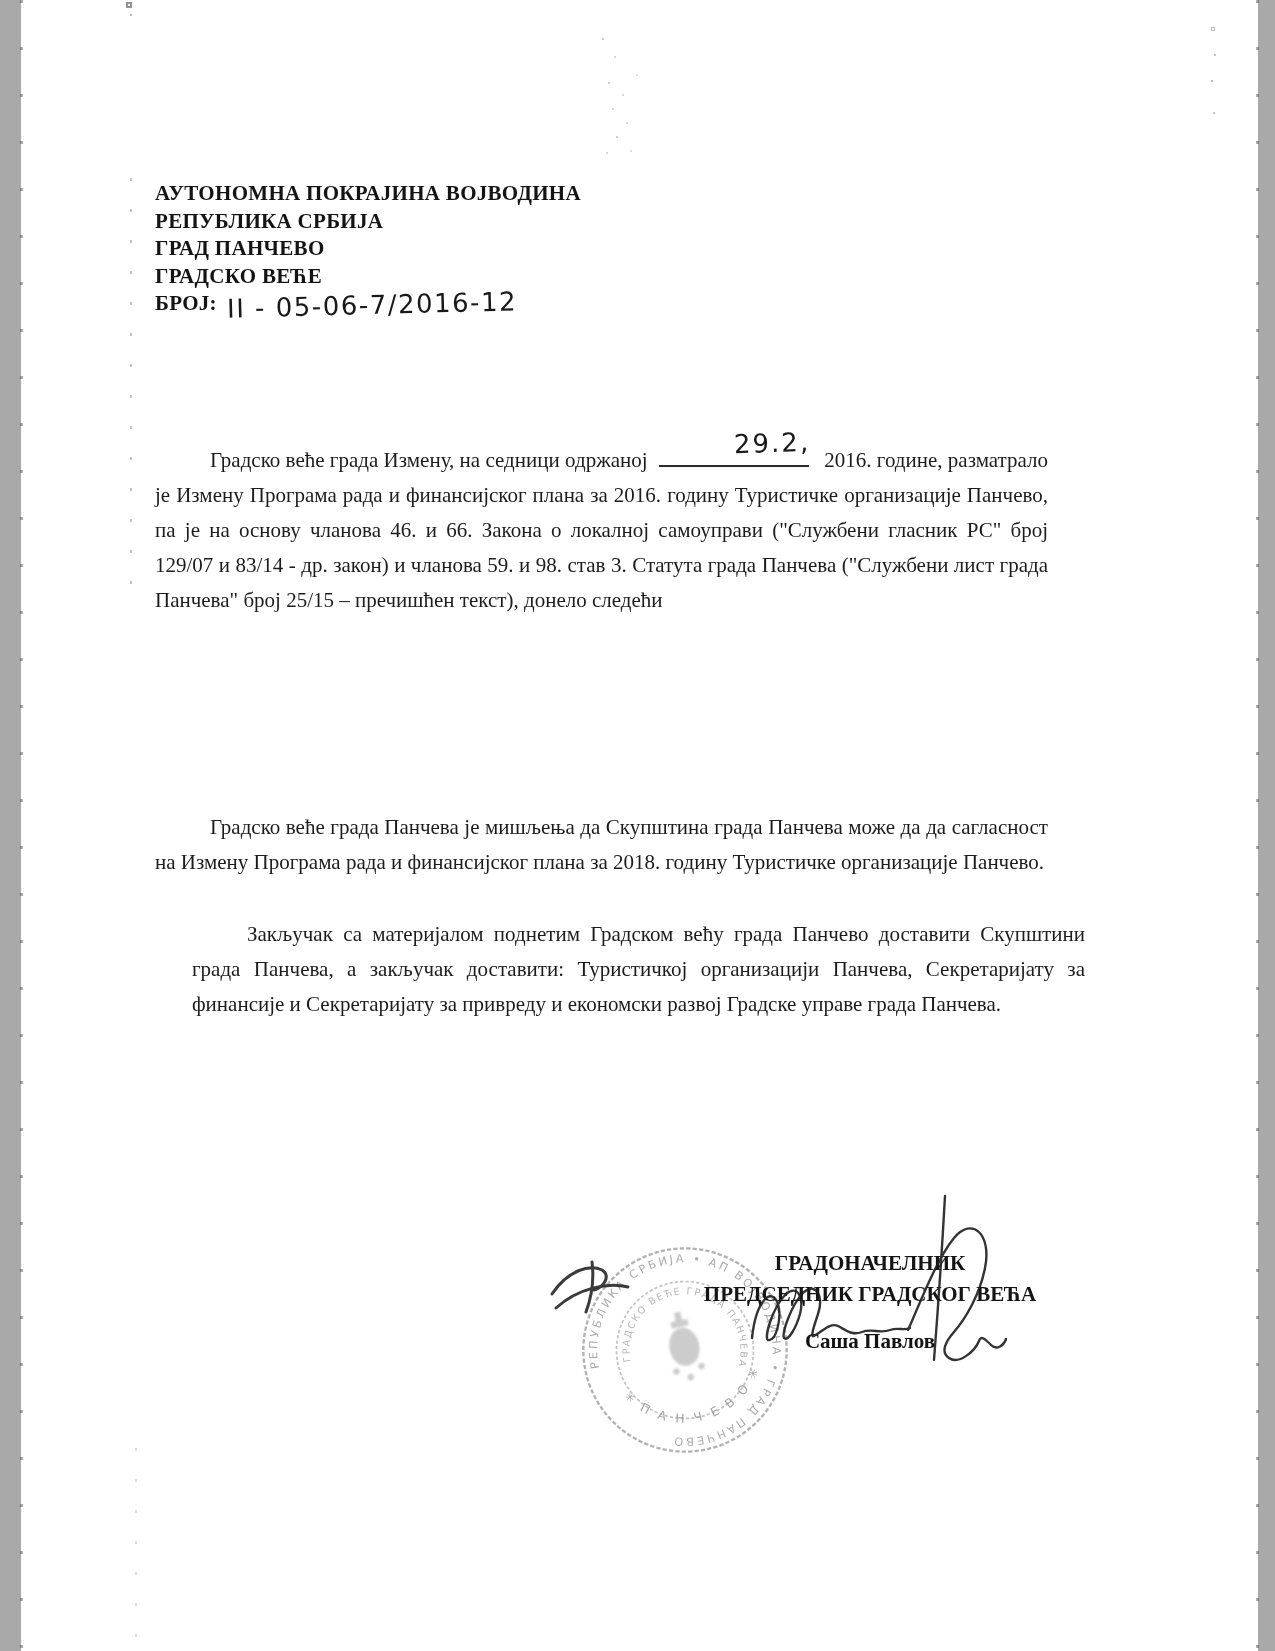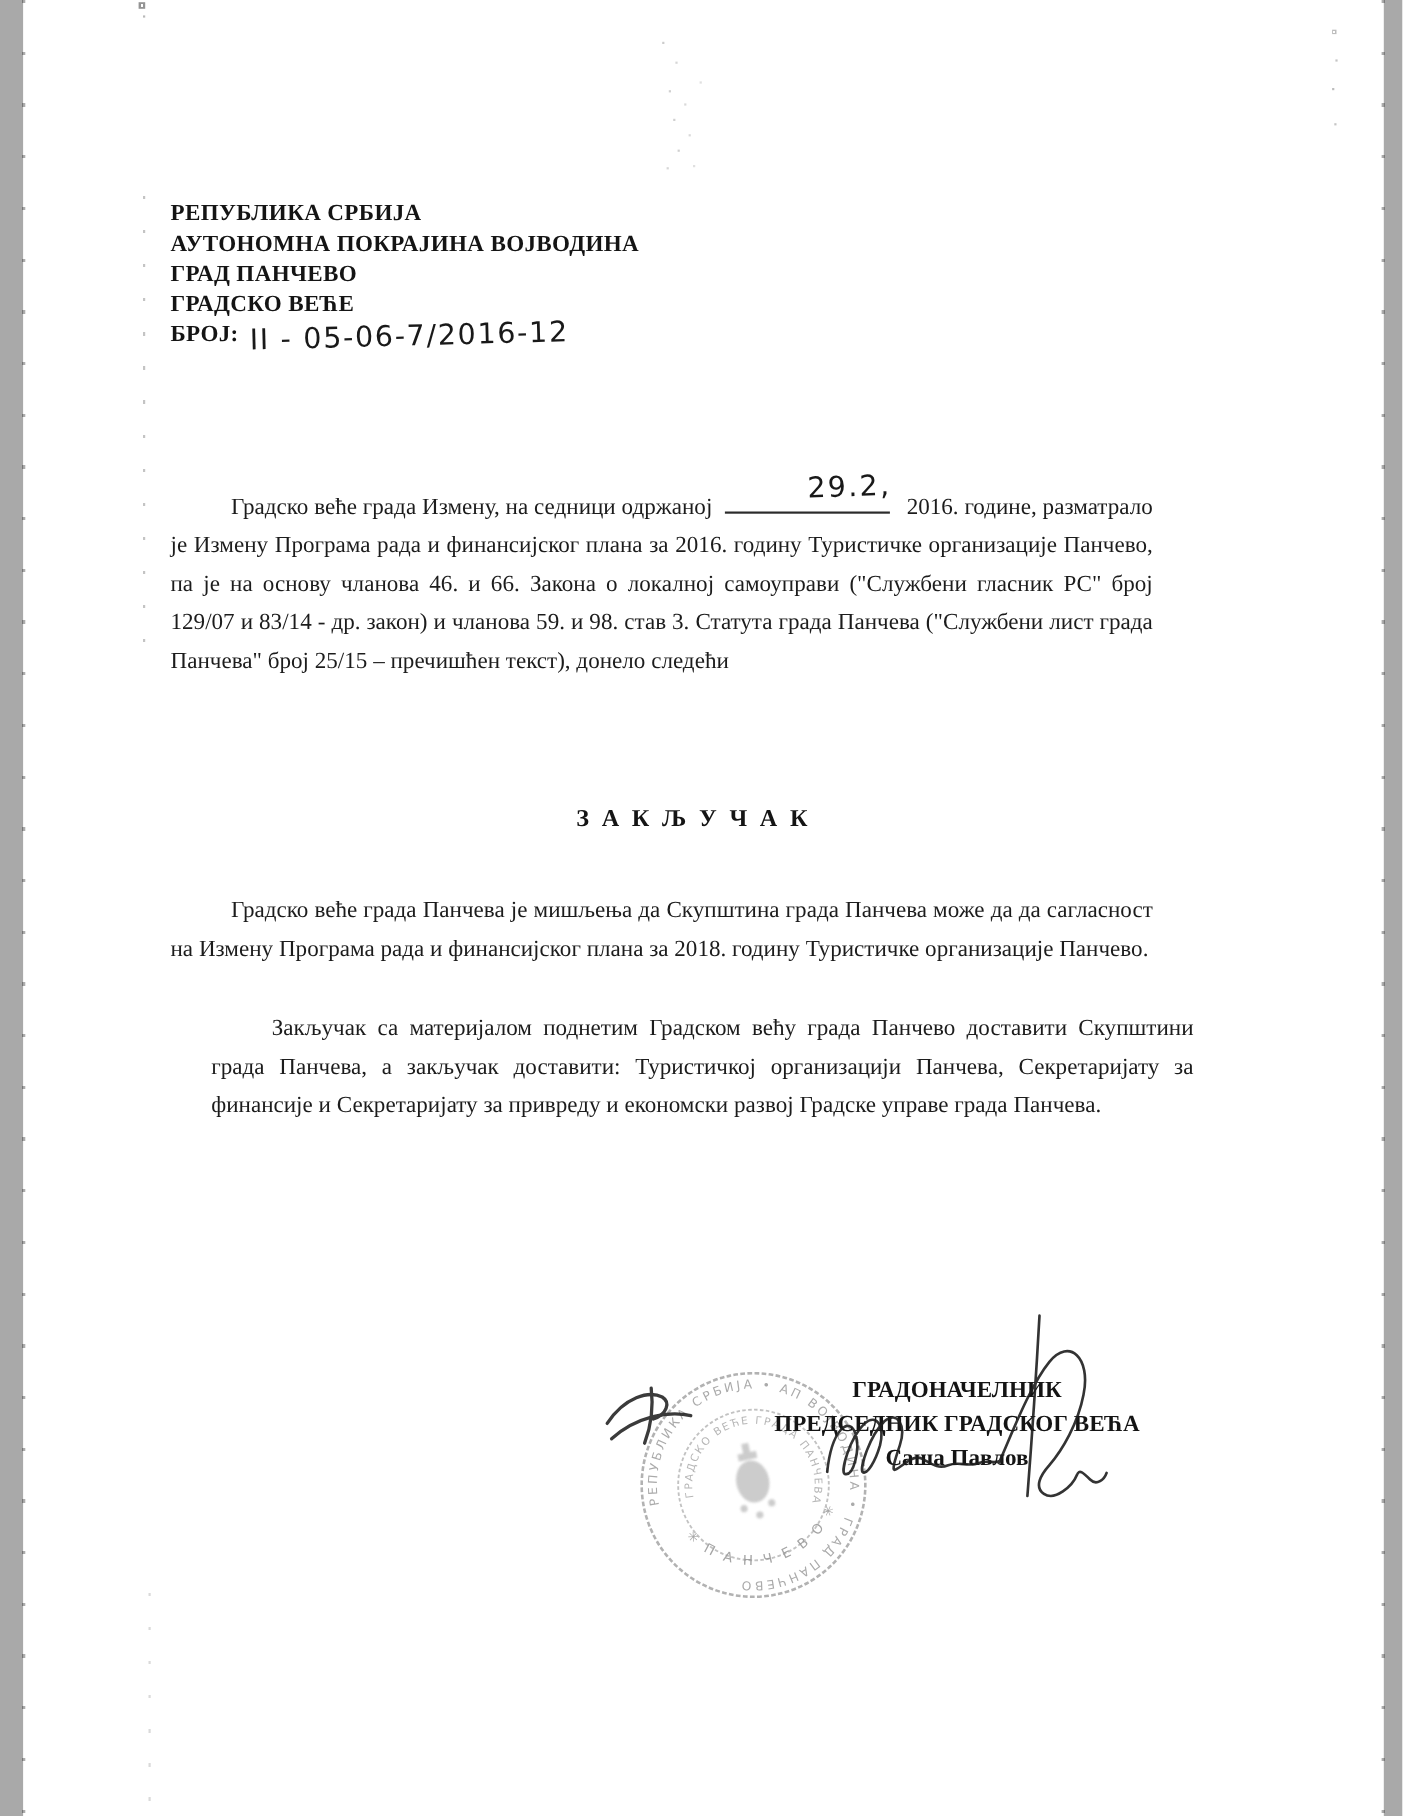--- a/index.html
+++ b/index.html
@@ -35,21 +35,21 @@
         letter-spacing:3px;color:#141414;}
   .date-slot{display:inline-block;width:150px;height:8px;border-bottom:2px solid #2b2b2b;
         position:relative;margin:0 10px 0 6px;}
   .date-slot .hand-fill{position:absolute;left:20px;bottom:3px;font-size:26px;
         letter-spacing:2px;transform:rotate(-2deg);white-space:nowrap;
         font-family:"DejaVu Sans",sans-serif;color:#191919;}
 
   
   .sig-block{position:absolute;left:650px;top:1248px;width:440px;text-align:center;
         font-weight:bold;font-size:21px;line-height:31px;color:#141414;}
-  .sig-name{margin-top:0;}
+  .sig-name{margin-top:16px;}
 
   .stamp-wrap{position:absolute;left:578px;top:1243px;width:214px;height:214px;
         transform:rotate(-12deg);opacity:.85;}
   .sign-wrap{position:absolute;left:738px;top:1188px;width:272px;height:212px;}
   .initial-wrap{position:absolute;left:546px;top:1256px;width:112px;height:64px;}
 </style>
 </head>
 <body>
 
 <div class="scan">
@@ -58,38 +58,37 @@
   <div class="edge-band edge-right"></div>
   <div class="edge-dots" style="left:20px;"></div>
   <div class="edge-dots" style="left:1256px;"></div>
   <div class="dots-col" style="left:130px;top:178px;height:420px;"></div>
   <div class="dots-col" style="left:135px;top:1448px;height:200px;opacity:.25;"></div>
   <div class="noise" style="left:600px;top:34px;box-shadow:2px 4px 0 0 rgba(110,110,110,.35),14px 22px 0 0 rgba(120,120,120,.3),8px 48px 0 0 rgba(120,120,120,.35),22px 60px 0 0 rgba(130,130,130,.3),12px 74px 0 0 rgba(120,120,120,.35),26px 88px 0 0 rgba(130,130,130,.3),16px 102px 0 0 rgba(120,120,120,.35),30px 116px 0 0 rgba(130,130,130,.25),6px 118px 0 0 rgba(120,120,120,.3),36px 40px 0 0 rgba(130,130,130,.25);"></div>
   <div class="noise" style="left:1212px;top:28px;box-shadow:0 0 0 1px rgba(90,90,90,.4),2px 26px 0 0 rgba(90,90,90,.35),-1px 52px 0 0 rgba(90,90,90,.4),1px 84px 0 0 rgba(90,90,90,.35);"></div>
   <div class="noise" style="left:128px;top:4px;box-shadow:0 0 0 2px rgba(60,60,60,.55),2px 10px 0 0 rgba(80,80,80,.4);"></div>
 
   <div class="letterhead">
+    <div>АУТОНОМНА ПОКРАЈИНА ВОЈВОДИНА</div>
     <div>РЕПУБЛИКА СРБИЈА</div>
-    <div>АУТОНОМНА ПОКРАЈИНА ВОЈВОДИНА</div>
     <div>ГРАД ПАНЧЕВО</div>
     <div>ГРАДСКО ВЕЋЕ</div>
     <div>
       <span>БРОЈ:</span><span class="hand hand-number">II - 05-06-7/2016-12</span>
     </div>
   </div>
 
   <div class="para p1">
     <span>Градско веће града Измену, на седници одржаној</span>
     <span class="date-slot">
       <span class="hand-fill">29.2,</span>
     </span>
     <span>2016. године, разматрало је Измену Програма рада и финансијског плана за 2016. годину Туристичке организације Панчево, па је на основу чланова 46. и 66. Закона о локалној самоуправи ("Службени гласник РС" број 129/07 и 83/14 - др. закон) и чланова 59. и 98. став 3. Статута града Панчева ("Службени лист града Панчева" број 25/15 – пречишћен текст), донело следећи</span>
   </div>
 
-  <div class="doc-heading">З А К Љ У Ч А К</div>
 
   <div class="para p2">Градско веће града Панчева је мишљења да Скупштина града Панчева може да да сагласност на Измену Програма рада и финансијског плана за 2018. годину Туристичке организације Панчево.</div>
 
   <div class="para p3">Закључак са материјалом поднетим Градском већу града Панчево доставити Скупштини града Панчева, а закључак доставити: Туристичкој организацији Панчева, Секретаријату за финансије и Секретаријату за привреду и економски развој Градске управе града Панчева.</div>
 
   <div class="stamp-wrap">
     <svg width="214" height="214" viewBox="0 0 200 200">
       <defs>
         <path id="ringPath" d="M 18 100 A 82 82 0 1 1 182 100 A 82 82 0 1 1 18 100"></path>
         <path id="innerRingPath" d="M 48 100 A 52 52 0 1 1 152 100 A 52 52 0 1 1 48 100"></path>

